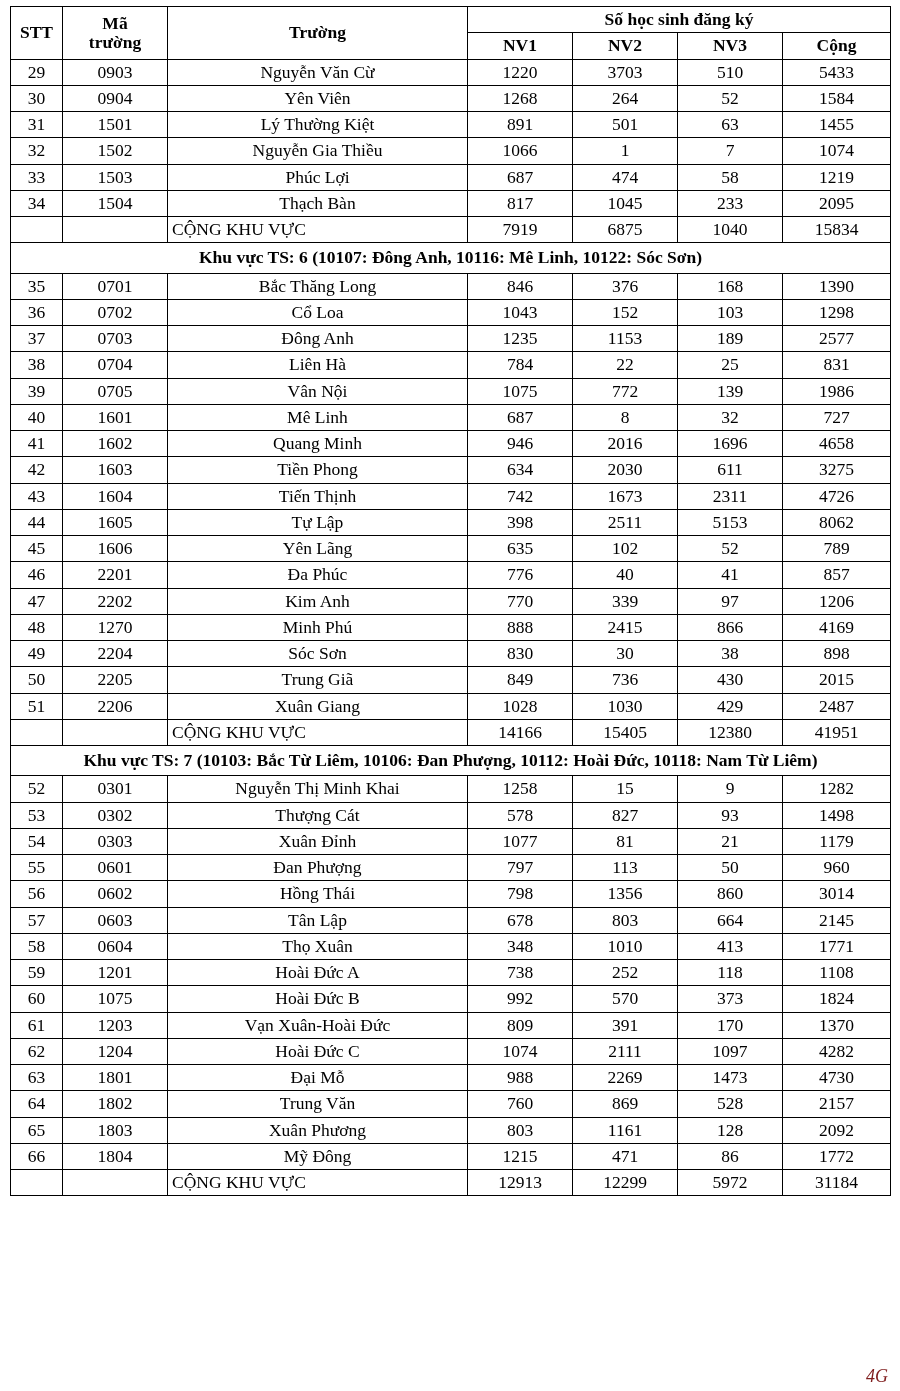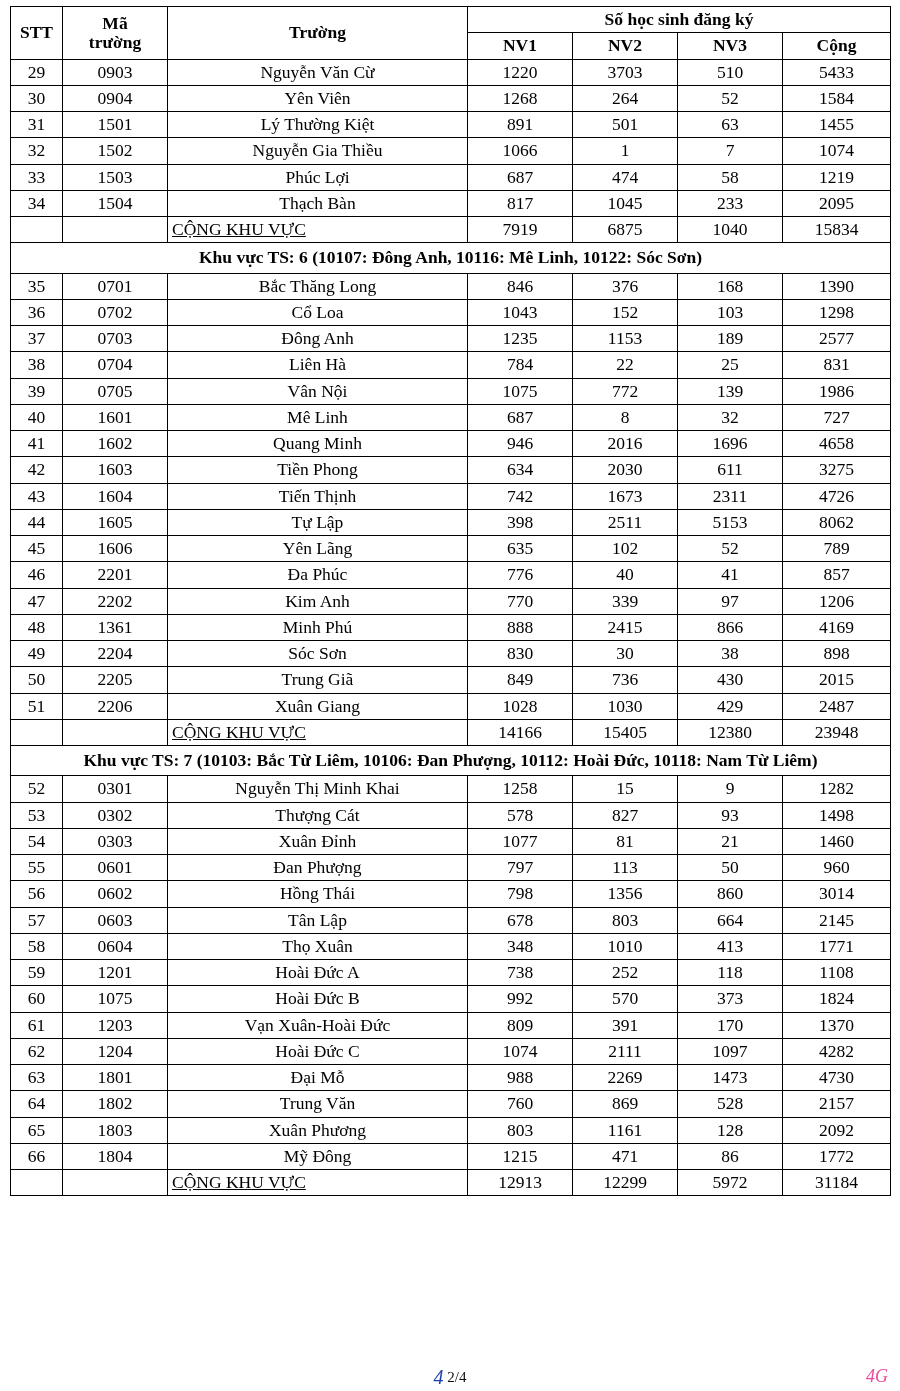--- a/index.html
+++ b/index.html
@@ -61,21 +61,20 @@
   td.truong {
     text-align: center;
     padding-left: 8px;
   }
   td.num {
     text-align: center;
   }
   td.sum-label {
     text-align: left;
     padding-left: 8px;
-    text-decoration: underline;
   }
   tr.region-row td {
     text-align: center;
     font-weight: bold;
     font-size: 17.5px;
     padding: 5px 14px;
   }
   .footer-mark {
     position: absolute;
     left: 0;
@@ -89,21 +88,21 @@
     color: #1b3fb0;
     font-family: "Liberation Serif", serif;
     font-size: 20px;
     font-style: italic;
     vertical-align: -2px;
   }
   .side-scribble {
     position: absolute;
     right: 12px;
     bottom: 4px;
-    color: #ec4899;
+    color: #7f1d1d;
     font-size: 18px;
     font-style: italic;
   }
 </style>
 </head>
 <body>
 
 <div class="page">
 
   <table class="reg-table">
@@ -312,21 +311,21 @@
           <td class="stt">47</td>
           <td class="ma">2202</td>
           <td class="truong">Kim Anh</td>
           <td class="num">770</td>
           <td class="num">339</td>
           <td class="num">97</td>
           <td class="num">1206</td>
         </tr>
         <tr>
           <td class="stt">48</td>
-          <td class="ma">1361</td>
+          <td class="ma">1270</td>
           <td class="truong">Minh Phú</td>
           <td class="num">888</td>
           <td class="num">2415</td>
           <td class="num">866</td>
           <td class="num">4169</td>
         </tr>
         <tr>
           <td class="stt">49</td>
           <td class="ma">2204</td>
           <td class="truong">Sóc Sơn</td>
@@ -353,21 +352,21 @@
           <td class="num">429</td>
           <td class="num">2487</td>
         </tr>
         <tr>
           <td class="stt"></td>
           <td class="ma"></td>
           <td class="sum-label">CỘNG KHU VỰC</td>
           <td class="num">14166</td>
           <td class="num">15405</td>
           <td class="num">12380</td>
-          <td class="num">23948</td>
+          <td class="num">41951</td>
         </tr>
         <tr class="region-row">
           <td colspan="7">Khu vực TS: 7 (10103: Bắc Từ Liêm, 10106: Đan Phượng, 10112: Hoài Đức, 10118: Nam Từ Liêm)</td>
         </tr>
         <tr>
           <td class="stt">52</td>
           <td class="ma">0301</td>
           <td class="truong">Nguyễn Thị Minh Khai</td>
           <td class="num">1258</td>
           <td class="num">15</td>
@@ -383,21 +382,21 @@
           <td class="num">93</td>
           <td class="num">1498</td>
         </tr>
         <tr>
           <td class="stt">54</td>
           <td class="ma">0303</td>
           <td class="truong">Xuân Đỉnh</td>
           <td class="num">1077</td>
           <td class="num">81</td>
           <td class="num">21</td>
-          <td class="num">1460</td>
+          <td class="num">1179</td>
         </tr>
         <tr>
           <td class="stt">55</td>
           <td class="ma">0601</td>
           <td class="truong">Đan Phượng</td>
           <td class="num">797</td>
           <td class="num">113</td>
           <td class="num">50</td>
           <td class="num">960</td>
         </tr>
@@ -505,19 +504,15 @@
           <td class="ma"></td>
           <td class="sum-label">CỘNG KHU VỰC</td>
           <td class="num">12913</td>
           <td class="num">12299</td>
           <td class="num">5972</td>
           <td class="num">31184</td>
         </tr>
       </tbody>
   </table>
 
-  <div class="footer-mark">
-    <span class="footer-scribble">4</span>
-    <span>2/4</span>
-  </div>
   <div class="side-scribble">4G</div>
 
 </div>
 
 </body></html>

